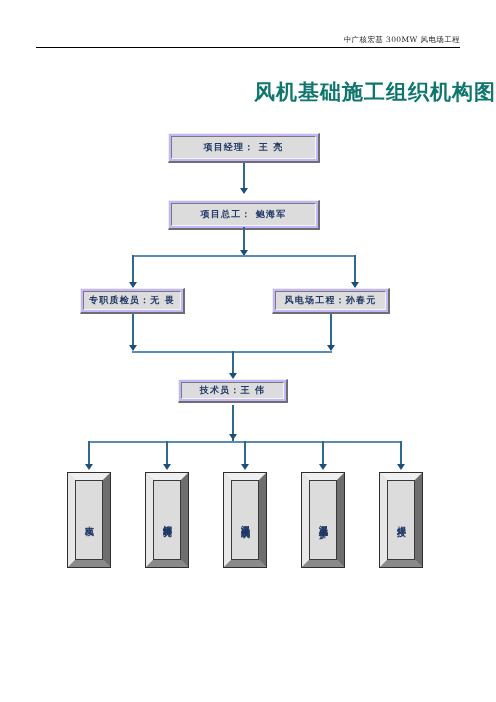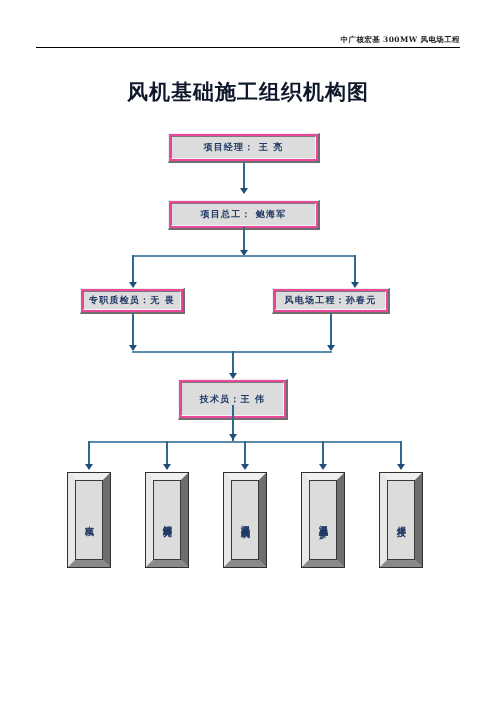--- a/index.html
+++ b/index.html
@@ -34,50 +34,49 @@
   }
   .header-text {
     position: absolute;
     right: 0;
     bottom: 3px;
     font-size: 7.5px;
     letter-spacing: 0.4px;
     color: #1a1a1a;
     white-space: nowrap;
     font-family: "DejaVu Serif", "Liberation Serif", serif;
-    font-weight: bold;
   }
   .header-rule {
     position: absolute;
     left: 0;
     right: 0;
     bottom: 0;
     height: 1.4px;
     background: #000000;
   }
 
   
   .page-title {
     position: absolute;
     left: 0;
     top: 78px;
     width: 496px;
-    text-align: center;
+    text-align: right;
     font-size: 21px;
     font-weight: bold;
     letter-spacing: 1px;
-    color: #0f172a;
+    color: #0f766e;
     font-family: Liberation Serif, serif;
   }
 
   
   .node {
     position: absolute;
     box-sizing: border-box;
-    background: #ec4899;
+    background: #c4b5fd;
     border-top: 1px solid #efefef;
     border-left: 1px solid #efefef;
     border-right: 2px solid #6e6e6e;
     border-bottom: 2px solid #6e6e6e;
     padding: 2px;
   }
   .node .inner {
     box-sizing: border-box;
     width: 100%;
     height: 100%;
@@ -227,21 +226,21 @@
   </div>
 
   <div class="conn-v" style="left:132px; top:314px; height:36px;"></div>
   <div class="arrow-down" style="left:129px; top:345px;"></div>
   <div class="conn-v" style="left:330px; top:314px; height:36px;"></div>
   <div class="arrow-down" style="left:327px; top:345px;"></div>
   <div class="conn-h" style="left:132px; top:351px; width:200px;"></div>
   <div class="conn-v" style="left:232px; top:351px; height:26px;"></div>
   <div class="arrow-down" style="left:229px; top:373px;"></div>
 
-  <div class="node" style="left:178px; top:379px; width:110px; height:41px;">
+  <div class="node" style="left:178px; top:379px; width:110px; height:24px;">
     <div class="inner">
       <span class="label">技术员：王 伟</span>
     </div>
   </div>
 
   <div class="conn-v" style="left:232px; top:405px; height:36px;"></div>
   <div class="arrow-down" style="left:229px; top:434px;"></div>
   <div class="conn-h" style="left:88px; top:441px; width:312px;"></div>
 
   <div class="conn-v" style="left:88px; top:441px; height:26px;"></div>

